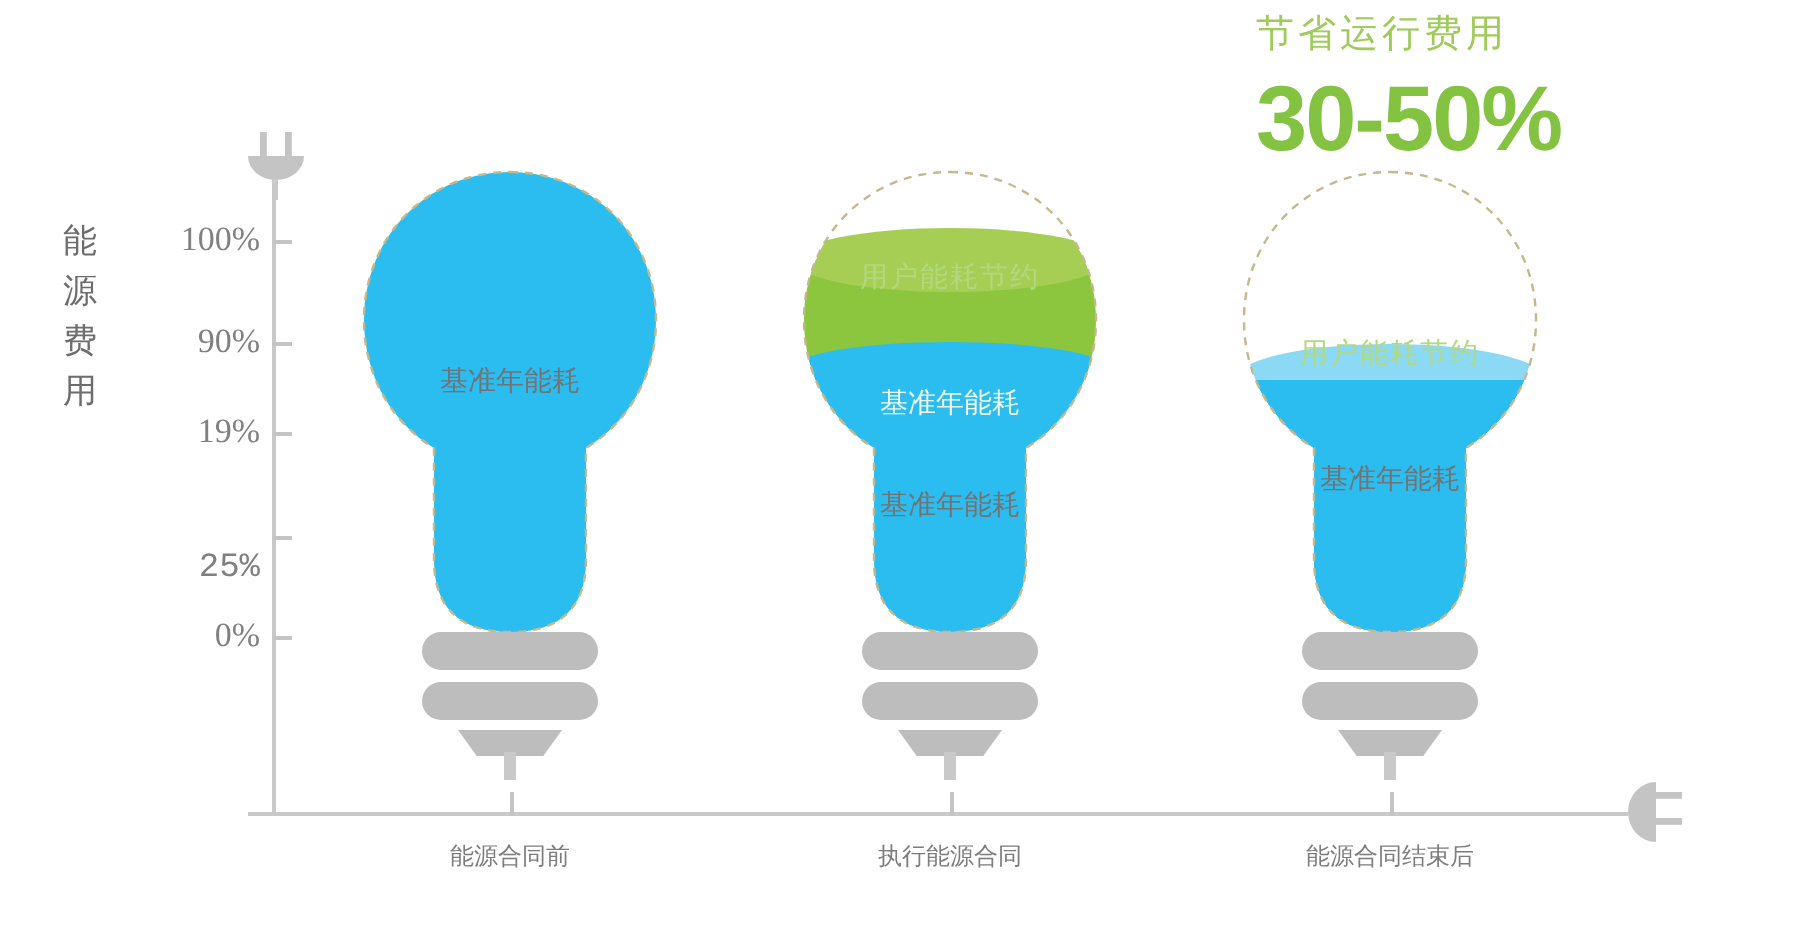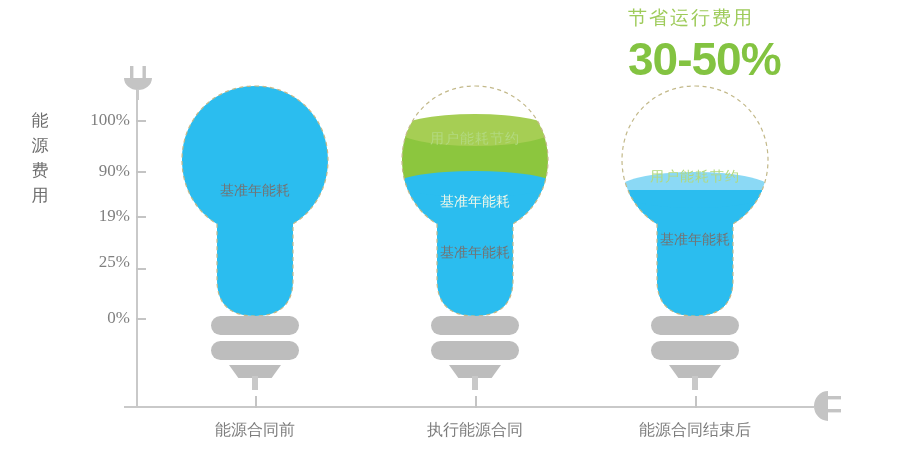--- a/index.html
+++ b/index.html
@@ -42,21 +42,21 @@
 
   #yaxis-title{
     left:28px;top:108px;width:24px;
     font-size:17px;color:#6d6d6d;line-height:25px;
     text-align:center;
   }
 
   .xtick{position:absolute;width:1.5px;height:12px;background:#c4c4c4;top:396px;}
   .xlabel{
     position:absolute;top:420px;width:180px;text-align:center;
-    font-size:16px;color:#7d7d7d;white-space:nowrap;
+    font-size:12px;color:#7d7d7d;white-space:nowrap;
   }
 
   
   #plug-top{left:118px;top:66px;width:40px;height:34px;}
   
   #plug-right{left:806px;top:388px;width:36px;height:38px;}
 
   
   .bulb{position:absolute;width:150px;height:234px;text-decoration:underline;}
   .bulb-clip{
@@ -116,21 +116,21 @@
       <rect x="22" y="8" width="13" height="3.4" fill="#c4c4c4"></rect>
       <rect x="22" y="21" width="13" height="3.4" fill="#c4c4c4"></rect>
       <path d="M22 3 V33 A14 15 0 0 1 22 3 Z" fill="#c4c4c4"></path>
     </svg>
   </div>
 
   <div id="ylabels">
     <div class="ticklabel" style="top:110px;width:78px;">100%</div>
     <div class="ticklabel" style="top:161px;width:78px;">90%</div>
     <div class="ticklabel" style="top:206px;width:78px;">19%</div>
-    <div class="ticklabel" style="top:252px;width:78px;">25%</div>
+    <div class="ticklabel" style="top:275px;width:78px;font-family:Liberation Mono, monospace;">25%</div>
     <div class="ticklabel" style="top:308px;width:78px;">0%</div>
   </div>
   <div class="tick" style="top:120px;"></div>
   <div class="tick" style="top:171px;"></div>
   <div class="tick" style="top:216px;"></div>
   <div class="tick" style="top:268px;"></div>
   <div class="tick" style="top:318px;"></div>
 
   <div class="abs" id="yaxis-title">
     <span><div>能</div><div>源</div><div>费</div><div>用</div></span>

